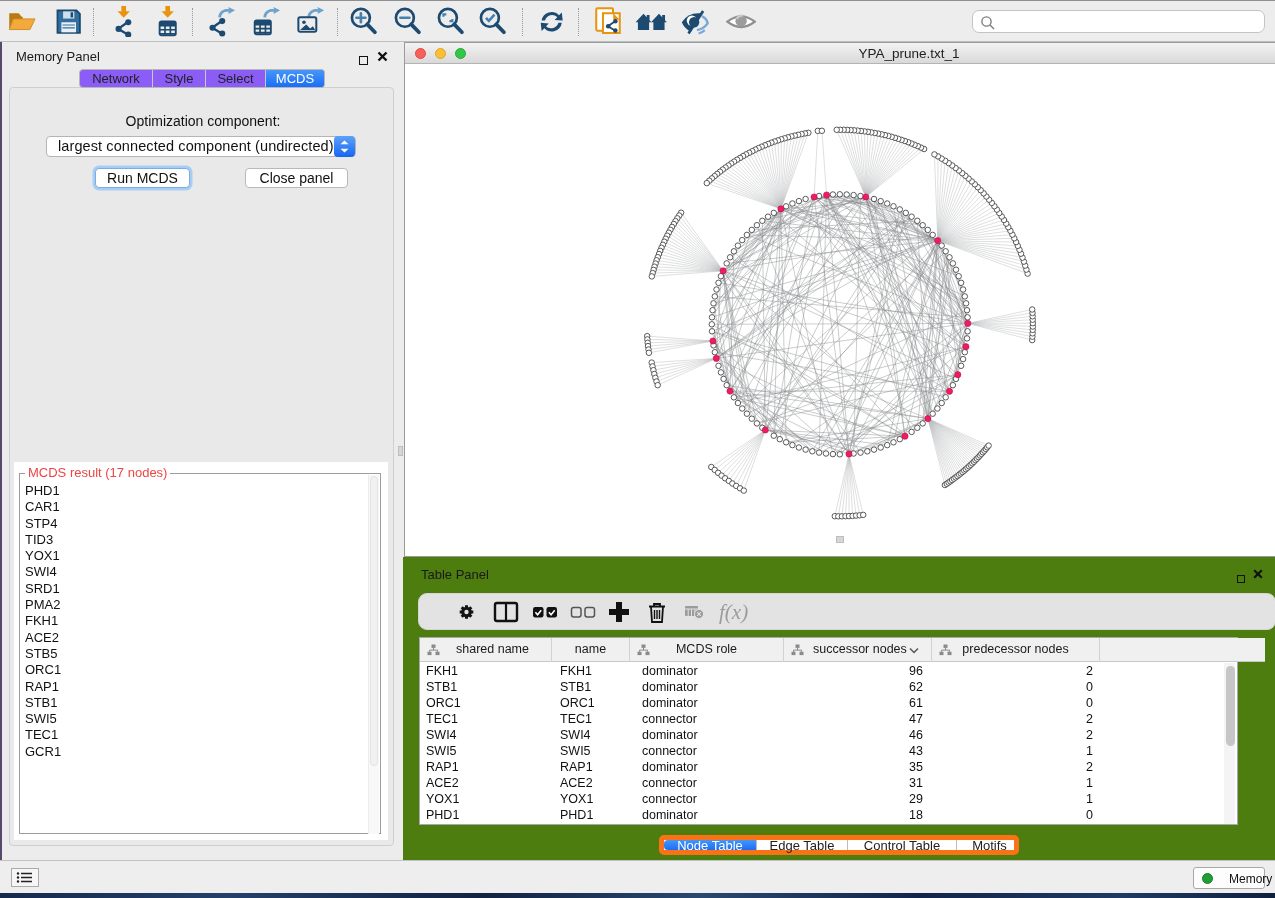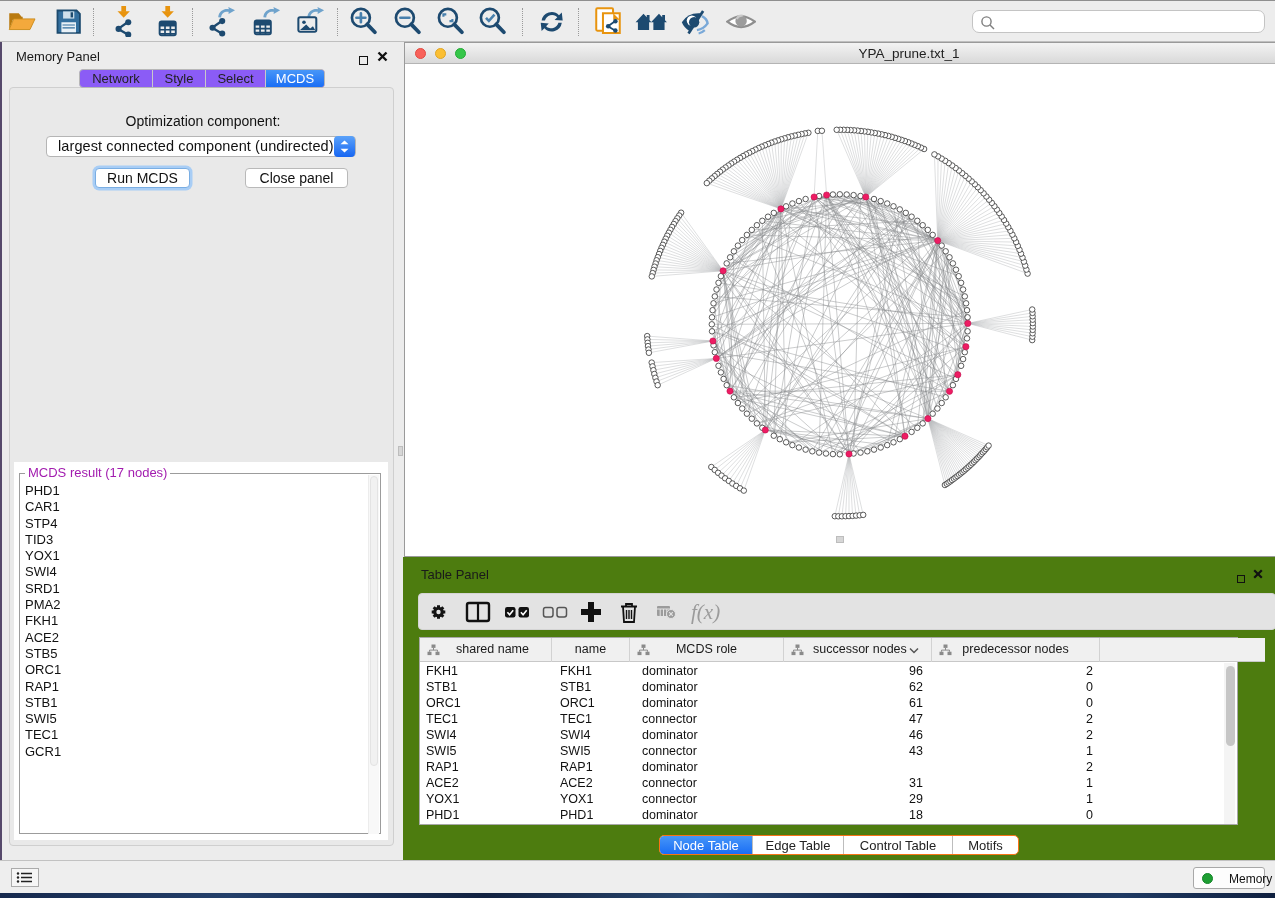--- a/index.html
+++ b/index.html
@@ -26,50 +26,50 @@
 #cp-tabs .sel{background:linear-gradient(#4796f8,#1a6ef5);color:#fff;}
 #cp-inner{position:absolute;left:7px;top:45px;width:385px;height:759px;background:#e9e9e9;border:1px solid #cfcfcf;border-radius:4px;}
 #optlabel{position:absolute;left:0;top:71px;width:100%;text-align:center;font-size:14px;color:#111;}
 #cselect{position:absolute;left:44px;top:94px;width:310px;height:21px;background:#fff;border:1px solid #b5b5b5;border-radius:4px;font-size:14.5px;color:#111;line-height:19px;padding-left:11px;letter-spacing:0.1px;}
 #cstep{position:absolute;right:0px;top:-1px;width:21px;height:21px;border-radius:4px;background:linear-gradient(#5ba2f9,#1766f2);}
 .btn{position:absolute;height:20px;background:#fff;border:1px solid #b9b9b9;border-radius:4px;font-size:14px;color:#111;text-align:center;line-height:18px;}
 #runbtn{left:93px;top:126px;width:95px;box-shadow:0 0 0 2.5px #a8cdf5;border-color:#7aaee3;}
 #closebtn{left:202px;top:126px;width:103px;margin-left:41px;}
 #resultwrap{position:absolute;left:12px;top:420px;width:374px;height:378px;background:#fff;}
 #resultbox{position:absolute;left:5px;top:11px;width:362px;height:361px;border:1px solid #9c9c9c;}
-#resultlegend{position:absolute;left:11px;top:3px;background:#fff;padding:0 3px;font-size:13px;color:#a21caf;}
+#resultlegend{position:absolute;left:11px;top:3px;background:#fff;padding:0 3px;font-size:13px;color:#ef4444;}
 #resultlist{position:absolute;left:5px;top:9px;font-size:13px;color:#111;line-height:16.3px;white-space:pre;}
 #resultsb{position:absolute;right:1px;top:1px;width:11px;height:359px;background:#f8f8f8;border-left:1px solid #ececec;}
 #resultsb .thumb{position:absolute;left:1px;top:1px;width:8px;height:290px;background:#f1f1f1;border:1px solid #e3e3e3;border-radius:4px;}
 
 #netwin{left:404px;top:42px;width:871px;height:515px;background:#fff;border:1px solid #9a9a9a;border-right:none;overflow:hidden;}
 #nettitle{position:absolute;left:0;top:0;width:100%;height:21px;background:linear-gradient(#f3f3f3,#d9d9d9);border-bottom:1px solid #b4b4b4;}
 .tl{position:absolute;top:5px;width:11px;height:11px;border-radius:50%;}
 #netname{position:absolute;left:0;top:3px;width:1008px;text-align:center;font-size:13.5px;color:#222;}
 #netcanvas{position:absolute;left:0;top:22px;width:869px;height:492px;background:#fff;}
 
 #hgrip{left:836px;top:536px;width:8px;height:7px;background:#d6d6d6;border:1px solid #bdbdbd;}
 #vgrip{left:398px;top:446px;width:5px;height:10px;background:#d6d6d6;border:1px solid #bdbdbd;}
 
 #tpanel{left:403px;top:557px;width:872px;height:303px;background:#4d7c0f;}
 #tp-title{position:absolute;left:18px;top:10px;font-size:13px;color:#1a1a1a;}
-#tp-toolbar{position:absolute;left:15px;top:36px;width:858px;height:37px;background:#e3e3e3;border:1px solid #d4d4d4;border-radius:4px;}
+#tp-toolbar{position:absolute;left:15px;top:36px;width:858px;height:37px;background:#e3e3e3;border:1px solid #d4d4d4;border-radius:9px;padding-left:28px;}
 #tbl{position:absolute;left:16px;top:80px;width:819px;height:188px;background:#fff;border:1px solid #a8a8a8;}
 #thead{position:absolute;left:0;top:0;width:845px;height:24px;background:#f0f0f0;border-bottom:1px solid #c8c8c8;font-size:12.5px;color:#1a1a1a;}
 .hcell{position:absolute;top:0;height:24px;border-right:1px solid #d2d2d2;}
 .hlabel{position:absolute;top:4px;width:100%;text-align:center;}
 .hico{position:absolute;top:6px;left:7px;}
 .trow{position:absolute;left:0;width:845px;height:16px;font-size:12.5px;color:#111;}
 .c1{position:absolute;left:6px;top:1px}.c2{position:absolute;left:140px;top:1px}
 .c3{position:absolute;left:222px;top:1px}
 .c4{position:absolute;left:0;top:1px;width:503px;text-align:right}
 .c5{position:absolute;left:0;top:1px;width:673px;text-align:right}
 #tsb{position:absolute;right:2px;top:25px;width:11px;height:161px;background:#f4f4f4;}
 #tsb .thumb{position:absolute;left:1.5px;top:3px;width:9px;height:80px;background:#c6c6c6;border-radius:5px;}
-#tp-tabs{position:absolute;left:256px;top:278px;width:360px;height:20px;border:1px solid #f97316;border-radius:5px;background:#fff;display:flex;font-size:13px;color:#222;}
+#tp-tabs{position:absolute;left:256px;top:278px;width:360px;height:20px;border:5px solid #f97316;border-radius:5px;background:#fff;display:flex;font-size:13px;color:#222;}
 #tp-tabs .tab{flex:none;display:flex;align-items:center;justify-content:center;height:100%;border-right:1px solid #bdbdbd;}
 #tp-tabs .tab:last-child{border-right:none;}
 #tp-tabs .sel{background:linear-gradient(#4796f8,#1a6ef5);color:#fff;border-radius:4px 0 0 4px;}
 
 #status{left:0;top:860px;width:1275px;height:33px;background:#eeeeee;border-top:1px solid #c2c2c2;}
 #listbtn{position:absolute;left:11px;top:7px;width:28px;height:19px;background:#f6f6f6;border:1px solid #ababab;}
 #membtn{position:absolute;left:1193px;top:6px;width:72px;height:22px;background:#fdfdfd;border:1px solid #a8a8a8;border-radius:3px;font-size:12px;color:#111;}
 #membtn .dot{position:absolute;left:8px;top:5px;width:11px;height:11px;border-radius:50%;background:#1e9e33;border:1px solid #128527;}
 #membtn .lbl{position:absolute;left:35px;top:4px;}
 </style></head>
@@ -721,20 +721,21 @@
           <span class="c1">SWI5</span>
           <span class="c2">SWI5</span>
           <span class="c3">connector</span>
           <span class="c4">43</span>
           <span class="c5">1</span>
         </div>
         <div class="trow" style="top:121px">
           <span class="c1">RAP1</span>
           <span class="c2">RAP1</span>
           <span class="c3">dominator</span>
+          <span class="c4">35</span>
           <span class="c5">2</span>
         </div>
         <div class="trow" style="top:137px">
           <span class="c1">ACE2</span>
           <span class="c2">ACE2</span>
           <span class="c3">connector</span>
           <span class="c4">31</span>
           <span class="c5">1</span>
         </div>
         <div class="trow" style="top:153px">

